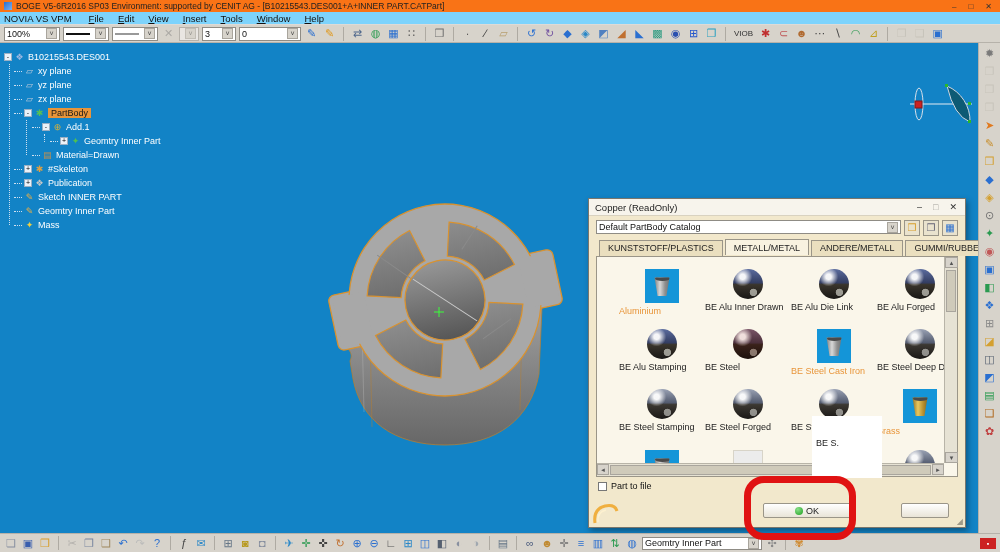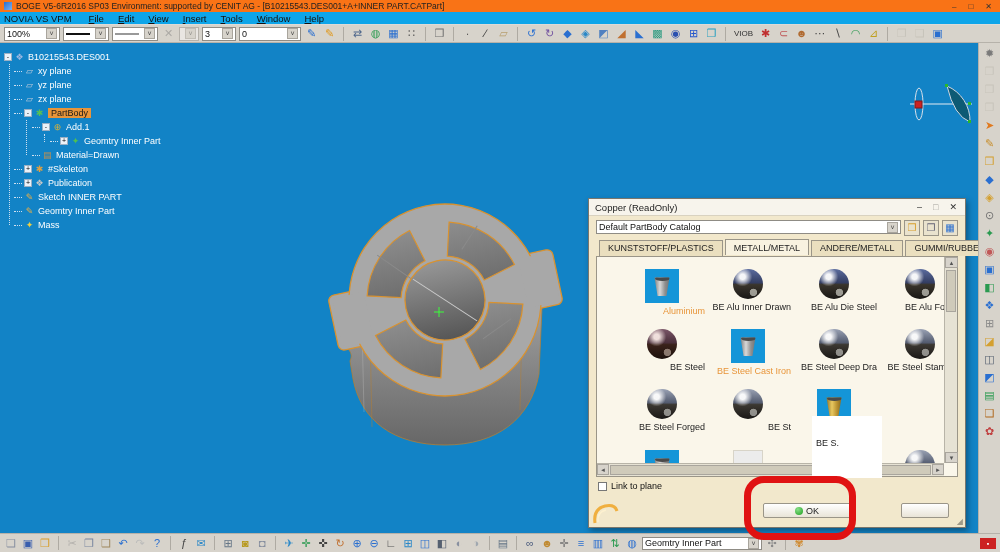--- a/index.html
+++ b/index.html
@@ -4,21 +4,21 @@
 <style>
   html,body{margin:0;padding:0;background:#444;}
   *{box-sizing:border-box;}
   .screen{position:relative;width:1000px;height:552px;overflow:hidden;background:#1283c6;
           font-family:"Liberation Sans",sans-serif;color:#111;}
   
   .titlebar{position:absolute;left:0;top:0;width:100%;height:12px;background:#f97316;
             display:flex;align-items:center;gap:4px;padding:0 4px;font-size:8.5px;color:#222;z-index:30;}
   .app-ico{width:8px;height:8px;background:linear-gradient(135deg,#2a6fd0,#7ab0f0);flex:0 0 auto;}
   .win-controls{margin-left:auto;display:flex;gap:12px;font-size:8px;color:#333;padding-right:4px;}
-  .menubar{position:absolute;left:0;top:12px;width:100%;height:13px;background:#0ea5e9;
+  .menubar{position:absolute;left:0;top:12px;width:100%;height:13px;background:#7dd3fc;
            border-bottom:1px solid #dddbd7;display:flex;align-items:center;font-size:9.5px;z-index:30;}
   .menu-prefix{padding:0 10px 0 4px;}
   .menu-item{padding:0 7px;}
   .toolbar{position:absolute;left:0;top:25px;width:100%;height:18px;background:#d7d3cb;
            border-bottom:1px solid #b6b2aa;display:flex;align-items:center;gap:3px;padding:0 4px;z-index:30;}
   .cmb{height:14px;background:#fff;border:1px solid #8f8c85;display:flex;align-items:center;
        font-size:9px;padding:0 2px;gap:2px;}
   .cmb .arr{margin-left:auto;width:11px;height:11px;background:#d7d3cb;border:1px solid #a9a59d;
             font-size:7px;line-height:10px;text-align:center;color:#444;}
   .line-sample{width:24px;border-top:2px solid #111;}
@@ -59,21 +59,21 @@
   .dlg-combo-row .cmb{flex:1;}
   .sqbtn{width:16px;height:16px;border:1px solid #9a9588;background:#e9e2cd;font-size:10px;
          line-height:14px;text-align:center;}
   .dlg-tabs{position:absolute;left:10px;top:41px;height:16px;display:flex;gap:2px;font-size:9px;}
   .tab{padding:2px 8px 0 8px;background:#eadfbf;border:1px solid #9a9588;border-bottom:none;color:#222;}
   .tab.active{background:#f8f2e0;position:relative;top:-1px;padding-top:3px;}
   .dlg-list{position:absolute;left:7px;right:7px;top:57px;height:221px;background:#faf6ea;
             border:1px solid #9a9588;}
   .mat-grid{position:absolute;left:0;top:0;right:13px;bottom:13px;overflow:hidden;
             display:grid;grid-template-columns:repeat(4,86px);grid-auto-rows:60px;padding:12px 0 0 22px;}
-  .mat-cell{text-align:right;position:relative;}
+  .mat-cell{text-align:left;position:relative;}
   .sphere{width:30px;height:30px;border-radius:50%;margin:0 auto;}
   .tone-alu{background:radial-gradient(circle at 68% 78%,rgba(235,235,225,.6) 0 11%,transparent 13%),
             radial-gradient(circle at 32% 26%,rgba(255,255,255,.95) 0 9%,rgba(255,255,255,0) 32%),
             linear-gradient(180deg,#5b6c9e 0%,#333d62 46%,#3a352c 52%,#191715 100%);}
   .tone-copper{background:radial-gradient(circle at 68% 78%,rgba(235,215,200,.5) 0 11%,transparent 13%),
             radial-gradient(circle at 32% 26%,rgba(255,240,235,.9) 0 9%,rgba(255,255,255,0) 32%),
             linear-gradient(180deg,#7a5668 0%,#4a2f3a 46%,#3a221a 52%,#1c110c 100%);}
   .tone-steel{background:radial-gradient(circle at 68% 78%,rgba(230,230,225,.55) 0 11%,transparent 13%),
             radial-gradient(circle at 32% 26%,rgba(255,255,255,.95) 0 9%,rgba(255,255,255,0) 32%),
             linear-gradient(180deg,#9aa2b4 0%,#525a6e 46%,#3c3832 52%,#1a1816 100%);}
@@ -392,25 +392,29 @@
               <div class="bucket"></div>
             </div>
             <div class="mat-lbl">Aluminium</div>
           </div>
           <div class="mat-cell">
             <div class="sphere tone-alu"></div>
             <div class="mat-lbl">BE Alu Inner Drawn</div>
           </div>
           <div class="mat-cell">
             <div class="sphere tone-alu"></div>
-            <div class="mat-lbl">BE Alu Die Steel</div>
+            <div class="mat-lbl">BE Alu Die Link</div>
           </div>
           <div class="mat-cell">
             <div class="sphere tone-alu"></div>
             <div class="mat-lbl">BE Alu Forged</div>
+          </div>
+          <div class="mat-cell">
+            <div class="sphere tone-alu"></div>
+            <div class="mat-lbl">BE Alu Stamping</div>
           </div>
           <div class="mat-cell">
             <div class="sphere tone-copper"></div>
             <div class="mat-lbl">BE Steel</div>
           </div>
           <div class="mat-cell sel">
             <div class="thumb-sel">
               <div class="bucket"></div>
             </div>
             <div class="mat-lbl">BE Steel Cast Iron</div>
@@ -458,21 +462,21 @@
       </div>
       <div class="hscroll">
         <span class="sc-btn" style="left:0;top:0;width:12px">◄</span>
         <span class="sc-btn" style="right:0;top:0;width:12px">►</span>
         <span class="h-thumb"></span>
       </div>
     </div>
     <div class="dlg-footer">
       <div class="link-row">
         <span class="chk"></span>
-        <span>Link to plane</span>
+        <span>Part to file</span>
       </div>
       <div class="btn ok-btn">
         <span class="ok-dot"></span>
         <span>OK</span>
       </div>
       <div class="btn alt-btn"></div>
       <span class="grip">◢</span>
       <svg class="swirl" width="30" height="26" viewBox="0 0 30 26">
         <path d="M4,22 Q2,8 14,5 Q24,3 26,10" stroke="#f0a830" stroke-width="3" fill="none" opacity="0.9"></path>
         <path d="M7,21 Q6,11 15,9" stroke="#fff3d0" stroke-width="1.5" fill="none" opacity="0.8"></path>

